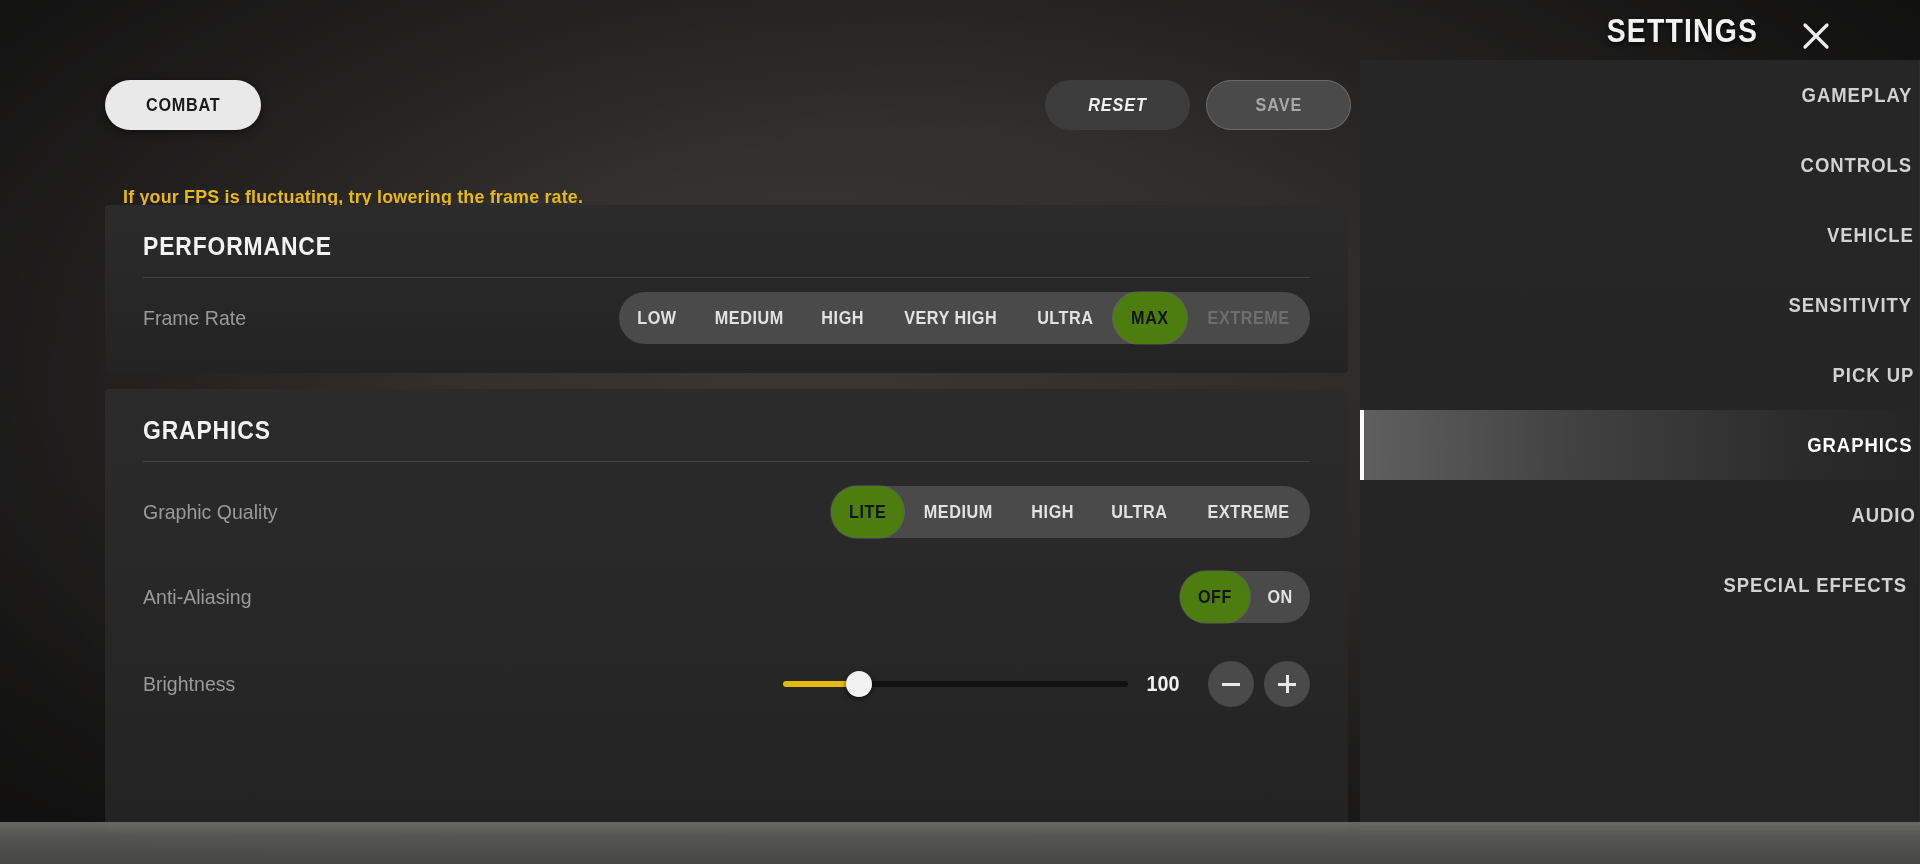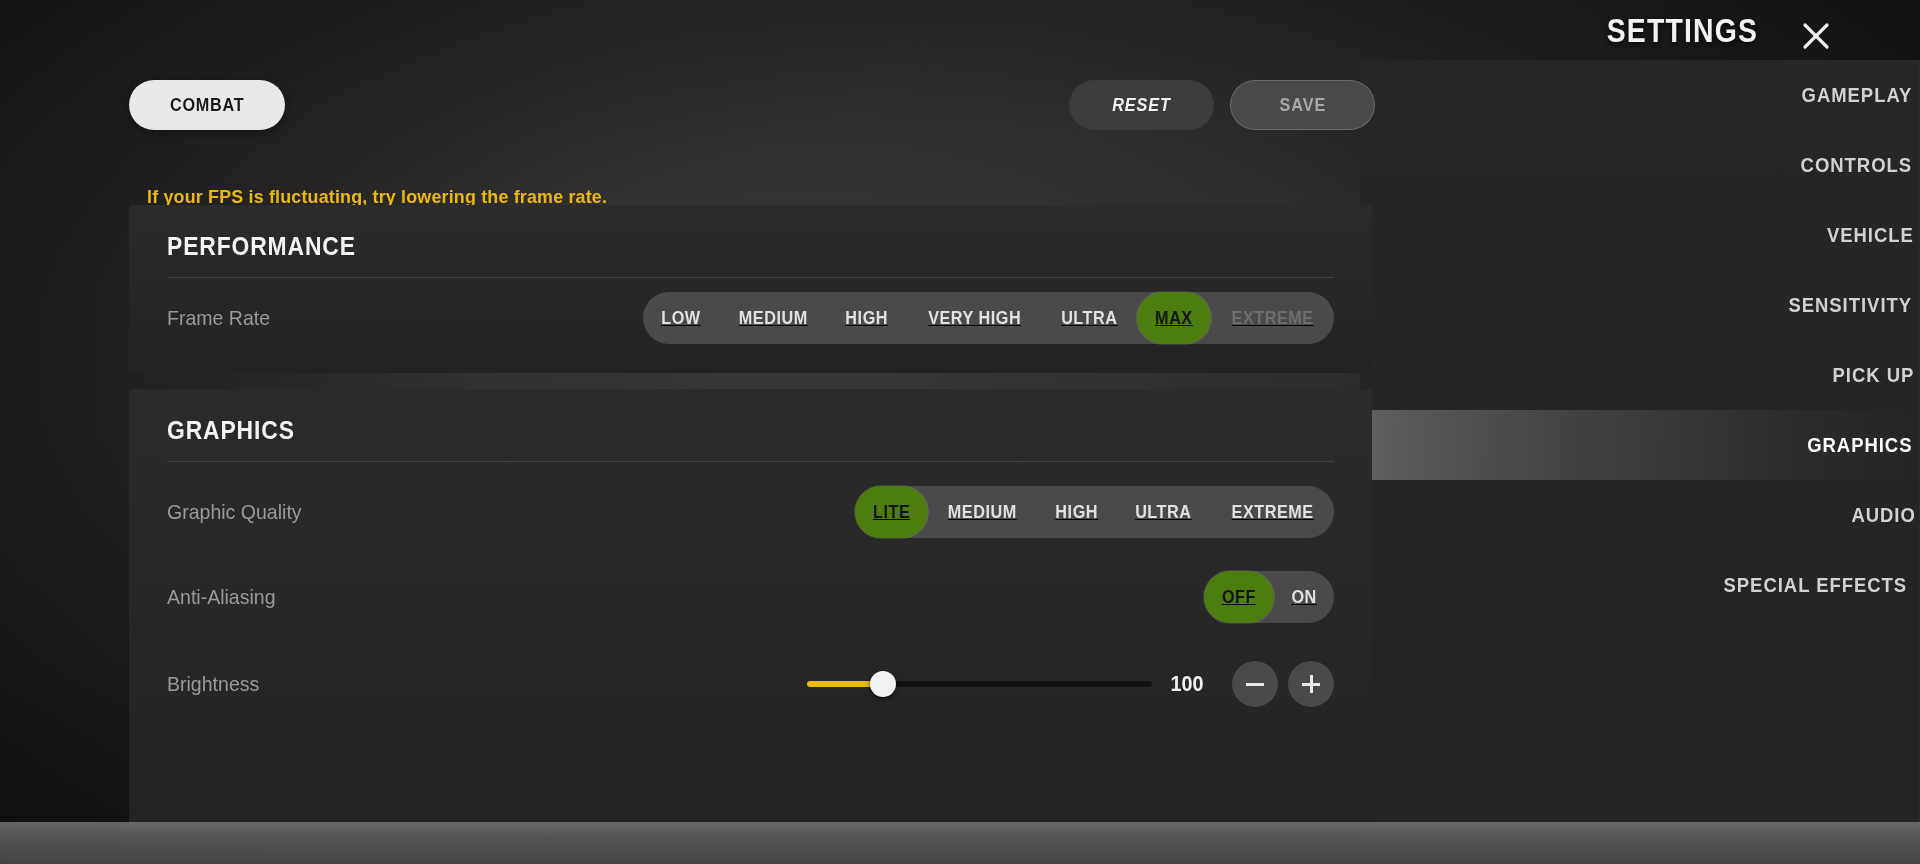--- a/index.html
+++ b/index.html
@@ -97,21 +97,20 @@
   }
   .nav-item.active span { color: #ffffff; }
 
   
   .content {
     position: absolute;
     left: 0;
     top: 0;
     width: 1360px;
     height: 768px;
-    margin-left: 24px;
   }
 
   .tab-pill {
     position: absolute;
     left: 105px;
     top: 80px;
     width: 156px;
     height: 50px;
     border-radius: 25px;
     background: #e9e9e9;
@@ -239,21 +238,20 @@
     padding: 0;
   }
   .seg {
     height: 52px;
     border-radius: 26px;
     display: flex;
     align-items: center;
     justify-content: center;
     cursor: pointer;
     padding: 0 16px;
-    text-decoration: underline;
   }
   .seg span {
     font-family: "Liberation Sans Narrow", "Liberation Sans", sans-serif;
     font-weight: 700;
     font-size: 18px;
     letter-spacing: .6px;
     color: #e2e2e2;
     transform: scaleX(.9);
     white-space: nowrap;
   }

